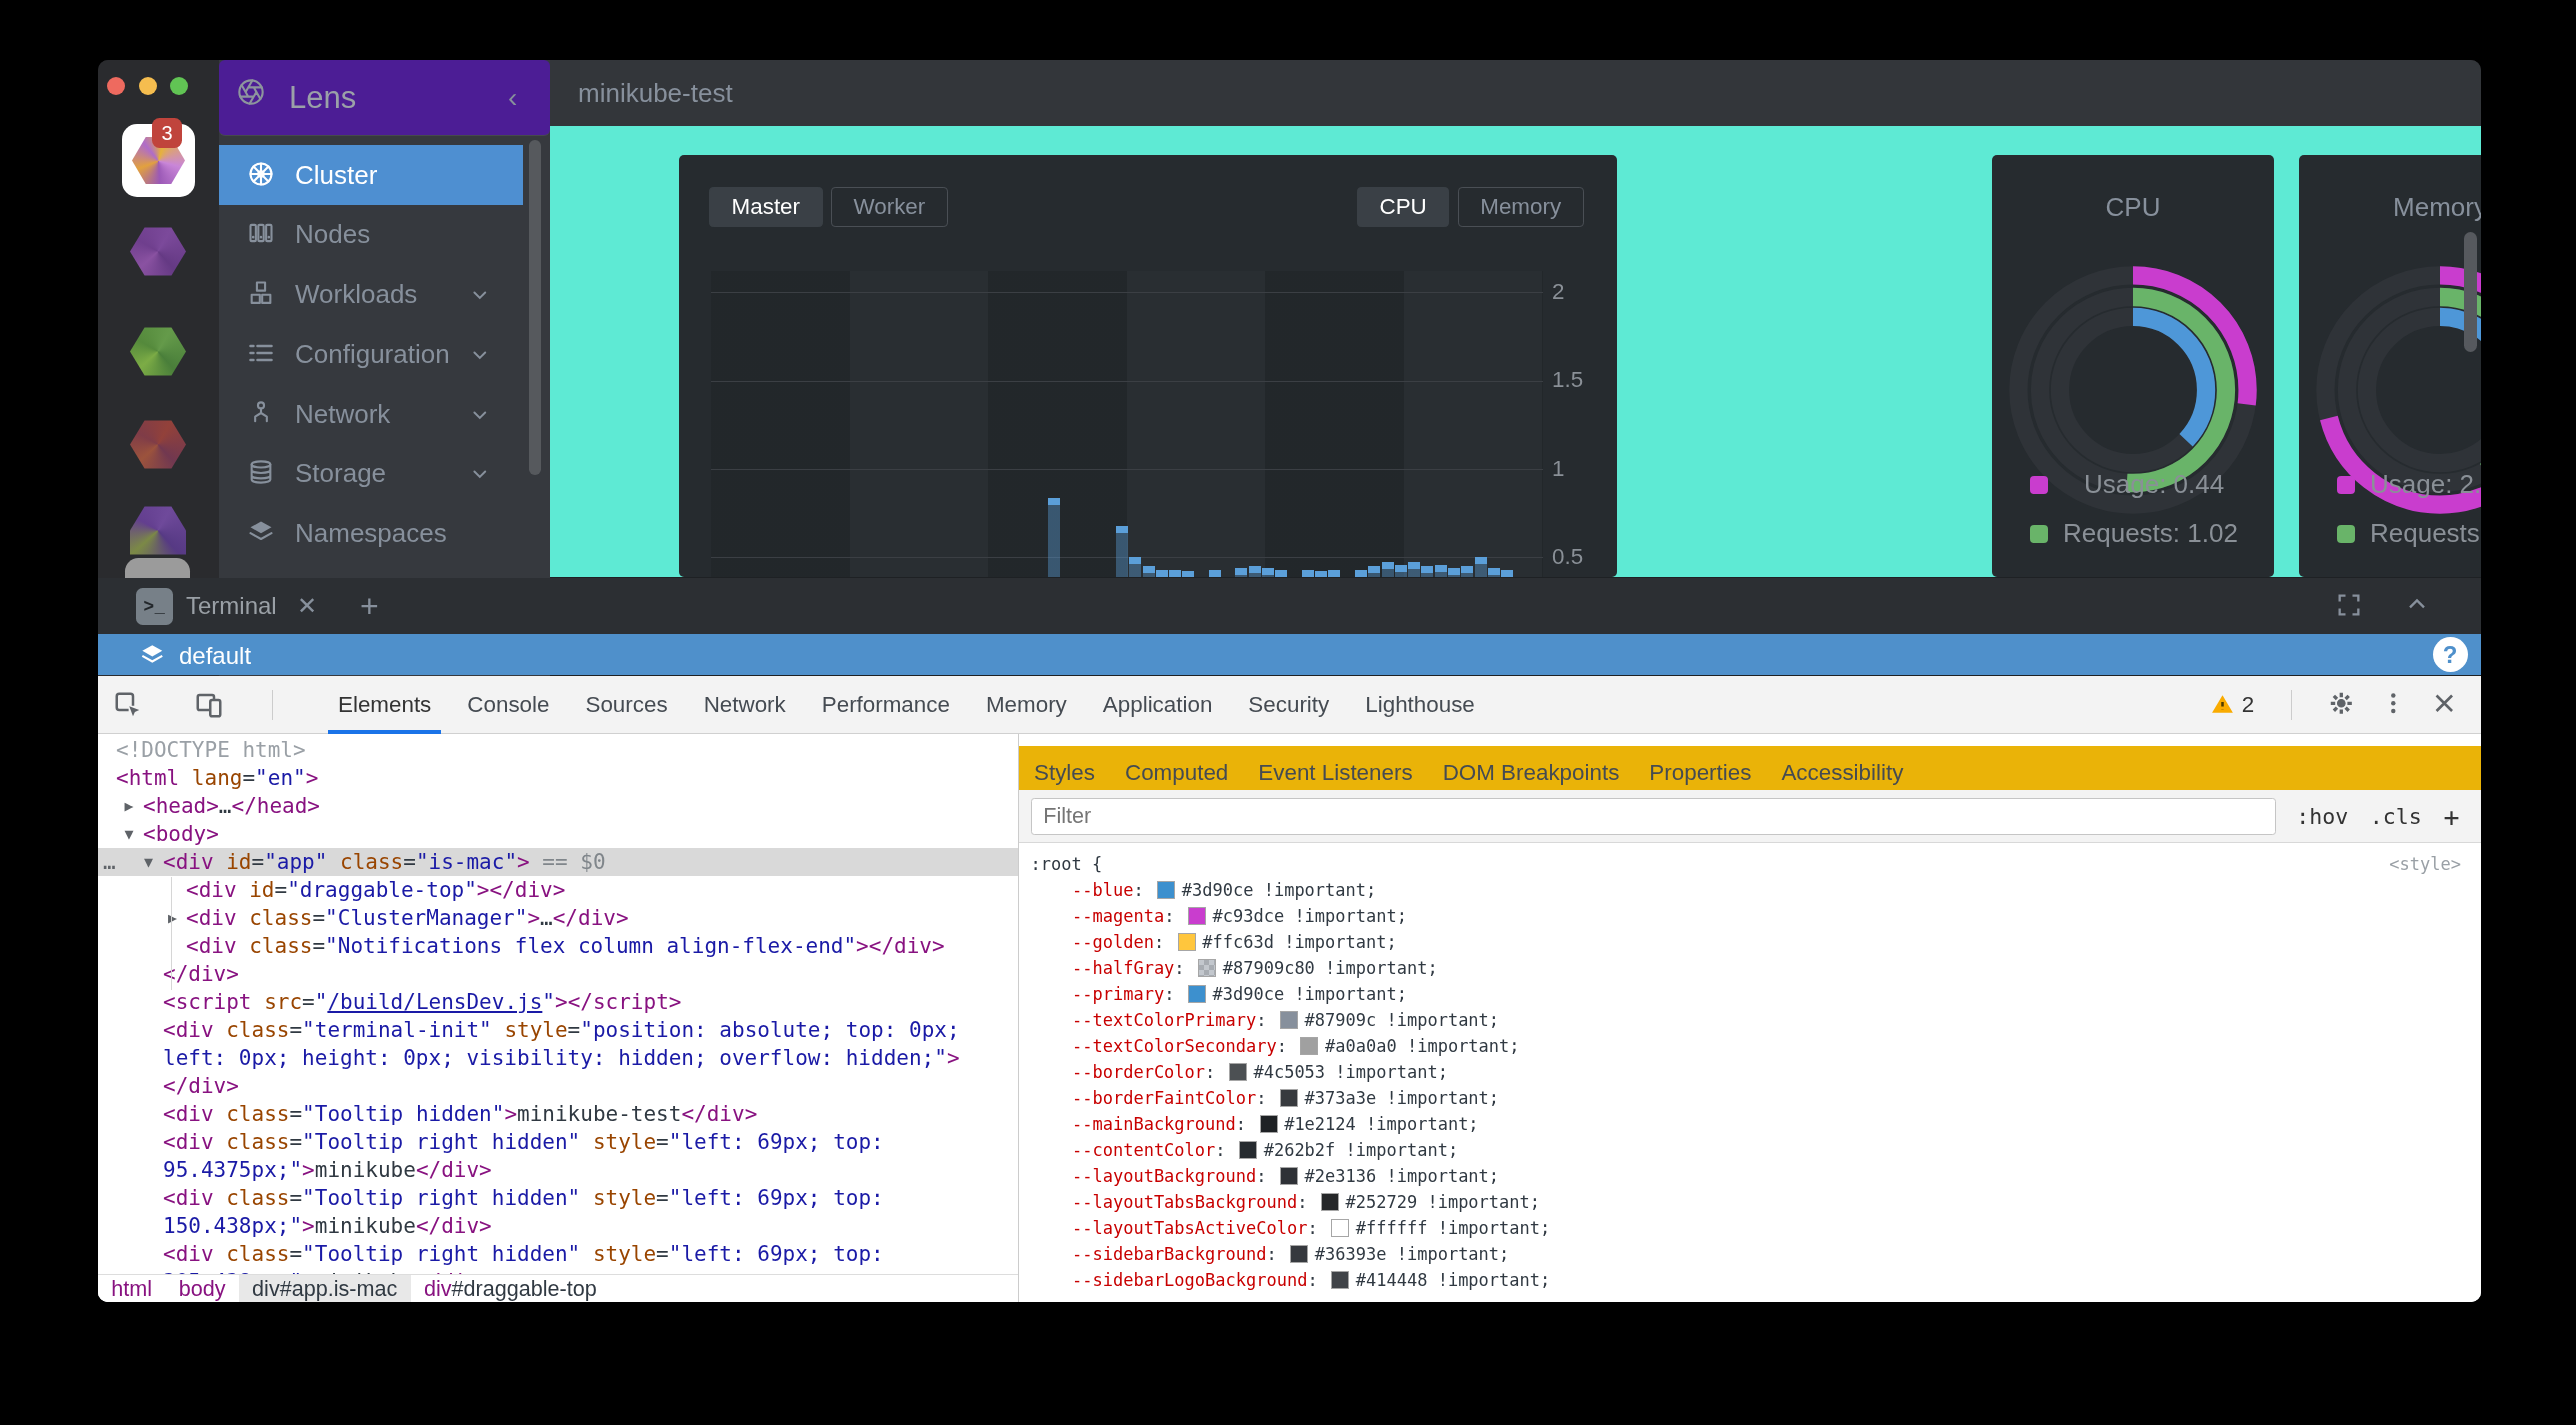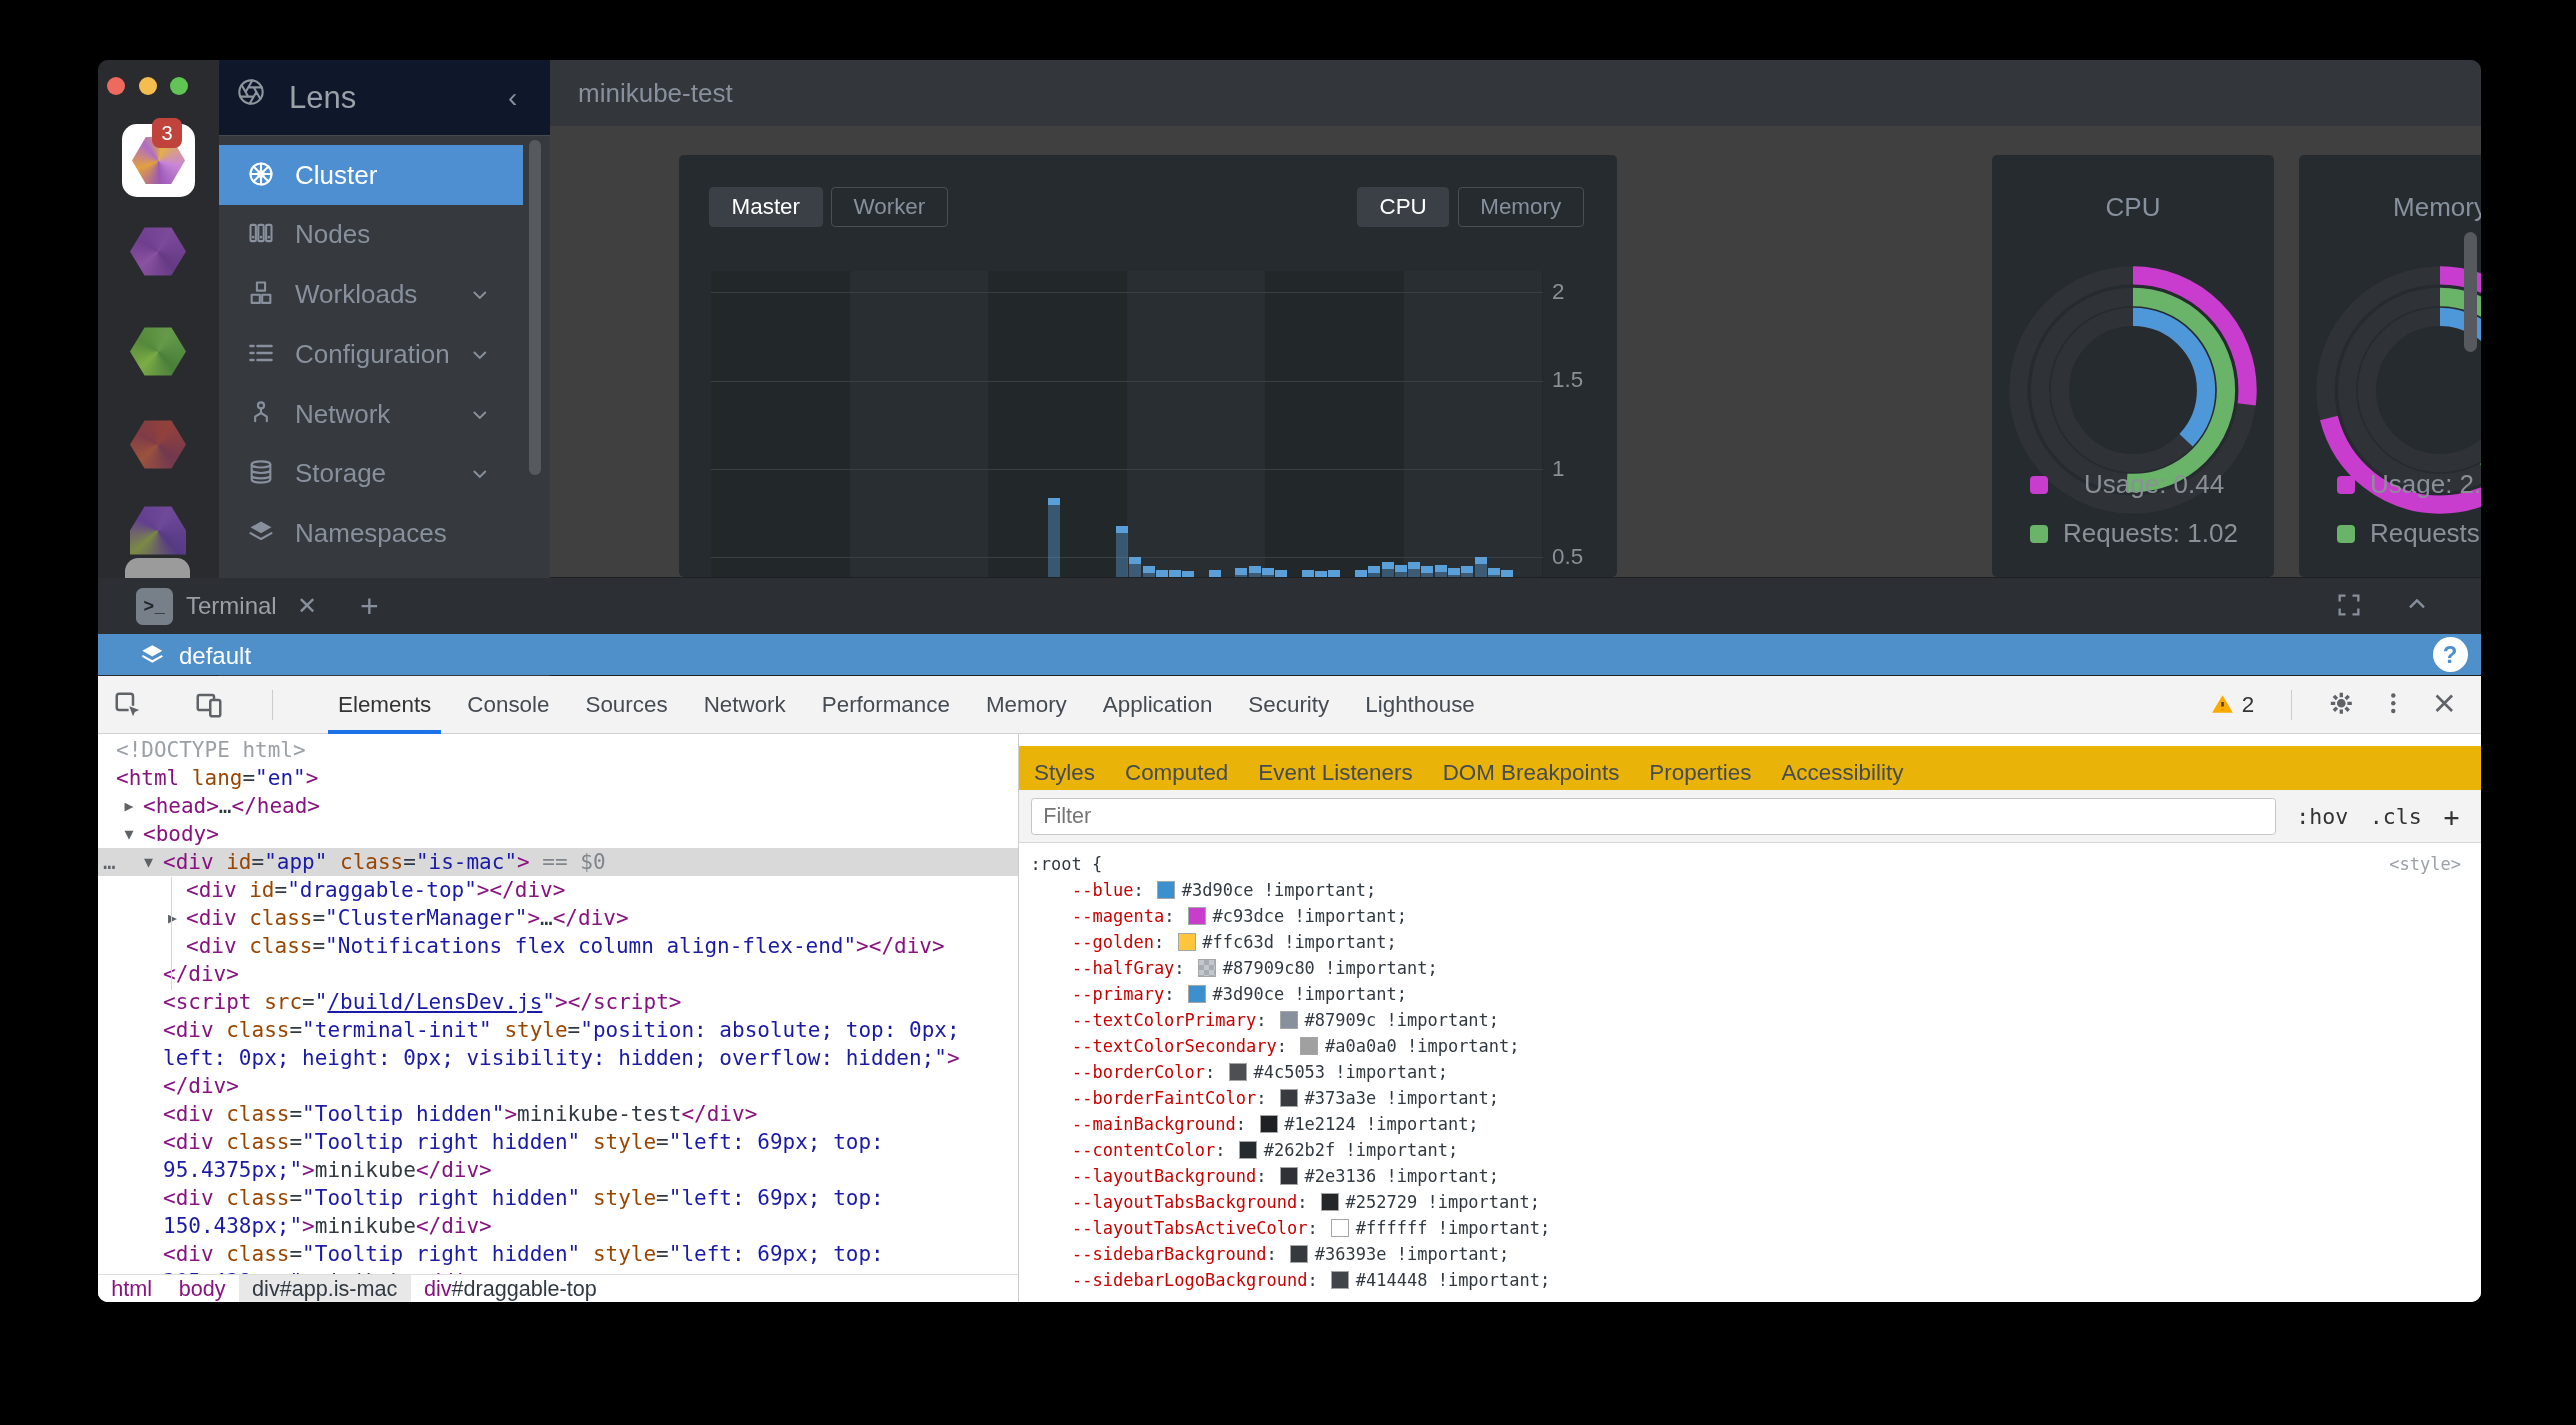--- a/index.html
+++ b/index.html
@@ -11,35 +11,35 @@
   .tl { position:absolute; top:16.6px; width:18px; height:18px; border-radius:50%; }
   .hexicon { position:absolute; left:32px; width:56px; height:51px; clip-path:polygon(26% 3%,74% 3%,100% 50%,74% 97%,26% 97%,0 50%); opacity:.85; }
   #cluster-tile { position:absolute; left:24px; top:64px; width:73px; height:73px; background:#fff; border-radius:15px; }
   #cluster-tile .hexin { position:absolute; left:10px; top:11.6px; width:53px; height:50px; clip-path:polygon(26% 3%,74% 3%,100% 50%,74% 97%,26% 97%,0 50%);
      background:conic-gradient(from 15deg,#e6b23b,#c986d8 25%,#9b59b6 45%,#e2a13e 65%,#af6cc9 85%,#e6b23b); }
   #badge { position:absolute; left:54px; top:58px; width:30px; height:30px; background:#c0443c; border-radius:7.5px; color:#fff; font-size:20px; display:flex; align-items:center; justify-content:center; }
   #add-cluster { position:absolute; left:27px; top:498px; width:65px; height:65px; background:#9b9b9b; border-radius:13.3px; color:#2b2d30; font-size:45px; font-weight:bold; display:flex; align-items:center; justify-content:center; }
 
   
   #sidebar { position:absolute; left:121px; top:0; width:331px; height:616px; background:#36393e; }
-  #sidebar-header { position:absolute; left:0; top:0; width:100%; height:76px; background:#0f172a; border-bottom:0.8px solid #46494e; color:#9ba1a8; }
+  #sidebar-header { position:absolute; left:0; top:0; width:100%; height:76px; background:#4c1d95; border-bottom:0.8px solid #46494e; color:#9ba1a8;border-radius:6px; }
   #sidebar-header .logo { position:absolute; left:18px; top:18px; color:#8d959d; }
   #sidebar-header .apptitle { position:absolute; left:70px; top:20px; font-size:31px; color:#9ba1a8; }
   #sidebar-header .collapse { position:absolute; left:289px; top:21.6px; font-size:28px; color:#87909c; }
   .side-item { position:absolute; left:0; width:304px; height:60px; display:flex; align-items:center; color:#87909c; }
   .side-item .sicon { width:30px; height:30px; margin-left:28px; flex:none; }
   .side-item .slabel { margin-left:18px; font-size:26px; }
   .side-item .schev { position:absolute; right:32px; top:20px; }
   .side-item.active { background:#4e8fd1; color:#fff; }
   #side-scrollbar { position:absolute; left:310px; top:80px; width:11.6px; height:335px; border-radius:5.8px; background:#56595d; }
 
   
   #titlebar { position:absolute; left:452px; top:0; width:1931px; height:66px; background:#33363a; }
   #titlebar .t { position:absolute; left:28px; top:18px; font-size:26px; color:#87909c; }
-  #content { position:absolute; left:452px; top:66px; width:1931px; height:451px; background:#404040; }
+  #content { position:absolute; left:452px; top:66px; width:1931px; height:451px; background:#5eead4; }
 
   .panel { position:absolute; top:29px; height:422px; background:#262b2f; border-radius:5px; overflow:hidden; }
   #chart-panel { left:129px; width:938px; }
   .btn { display:inline-flex; align-items:center; justify-content:center; height:40px; padding:0 21.6px; border:0.8px solid #4a4f55; border-radius:4.1px; color:#87909c; font-size:22.4px; margin-right:8.3px; }
   .btn.active { background:#3a4046; border-color:#3a4046; color:#fff; }
   #node-tabs { position:absolute; left:30px; top:32px; }
   #metric-tabs { position:absolute; right:25px; top:32px; }
   #plot { position:absolute; left:32px; top:116px; width:832px; bottom:0;
      background:repeating-linear-gradient(to right, rgba(0,0,0,0.10) 0 139px, rgba(255,255,255,0.015) 139px 277px); }
   .gridline { position:absolute; left:0; width:100%; height:0.8px; background:#3b3f44; }

